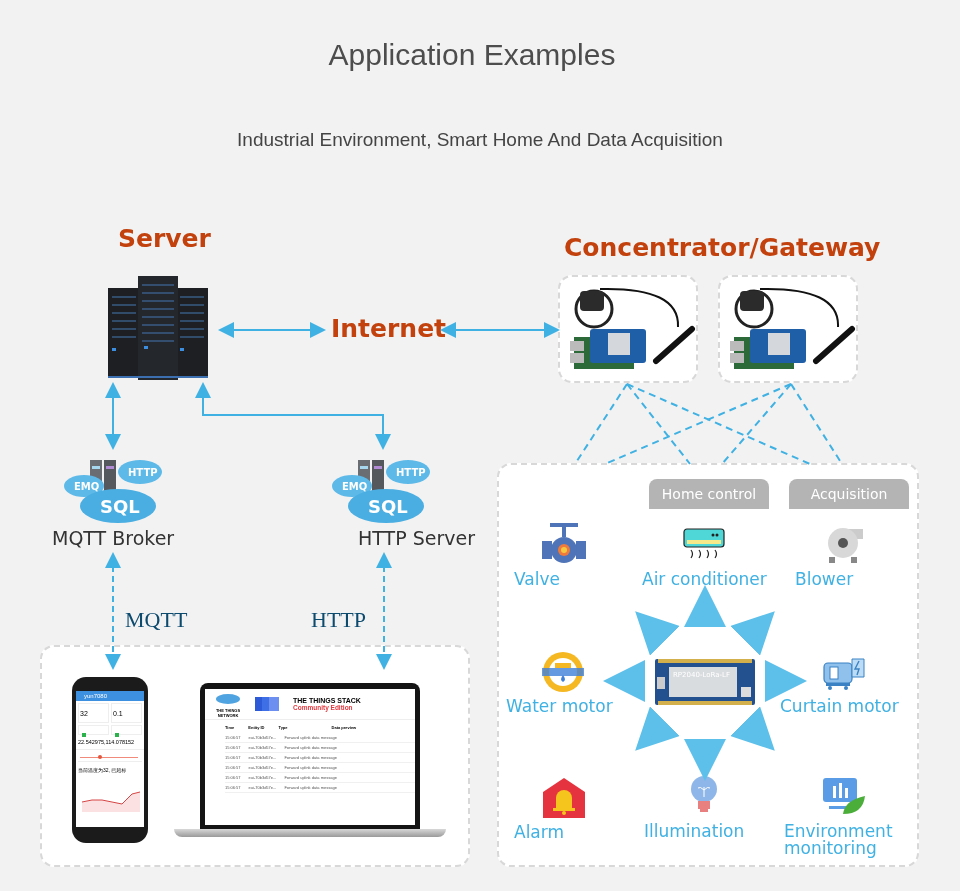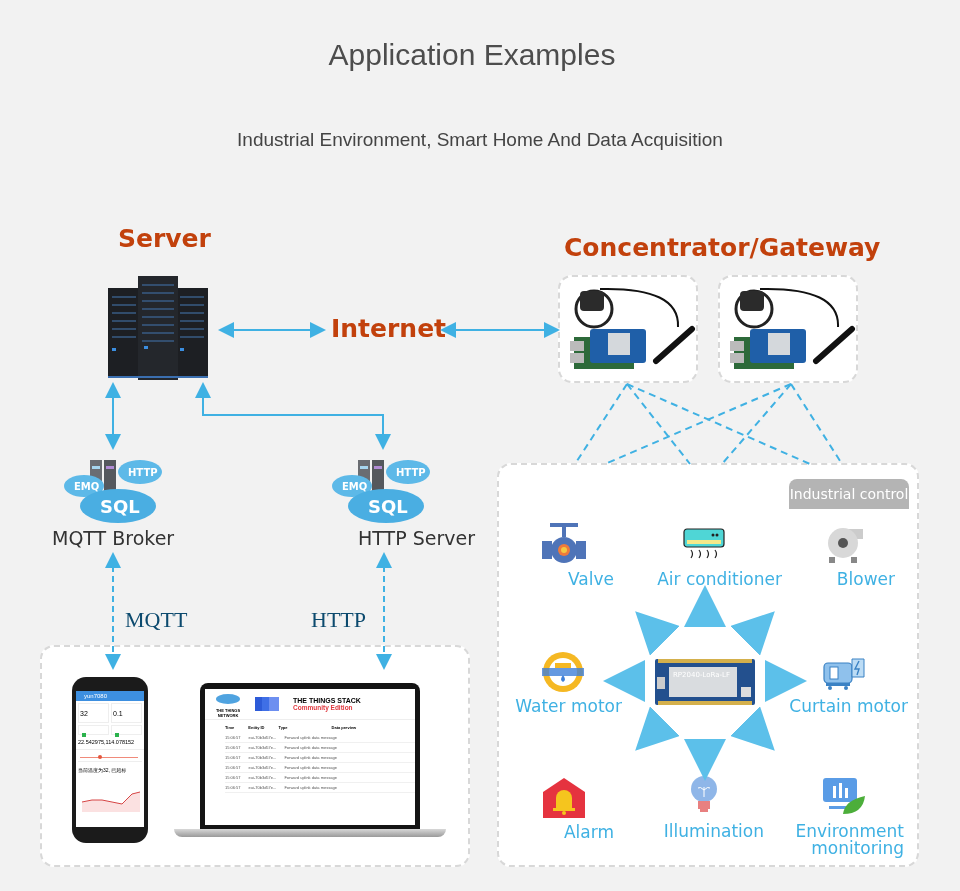--- a/index.html
+++ b/index.html
@@ -3,21 +3,21 @@
 <meta charset="utf-8">
 <style>
   * { box-sizing: border-box; margin: 0; padding: 0; }
   html, body { width: 960px; height: 891px; background: #f2f2f2; overflow: hidden; }
   body { position: relative; font-family: "Liberation Sans", sans-serif; }
   .abs { position: absolute; }
   .title { left: 0; width: 944px; top: 38px; text-align: center; font-size: 30px; color: #4d4d4d; }
   .subtitle { left: 0; width: 960px; top: 129px; text-align: center; font-size: 19px; color: #444; }
   .section-h { font-family: "DejaVu Sans", sans-serif; font-weight: bold; font-size: 25px; color: #c2410c; }
   .label-dark { font-family: "DejaVu Sans", sans-serif; font-size: 19px; color: #333; }
-  .label-blue { font-family: "DejaVu Sans", sans-serif; font-size: 17px; color: #3fb1e3; text-align: right; }
+  .label-blue { font-family: "DejaVu Sans", sans-serif; font-size: 17px; color: #3fb1e3; text-align: left; }
   .proto { font-family: Liberation Serif, serif; font-size: 22px; color: #0c4a6e; }
   .dash-box { border: 2px dashed #d8d8d8; border-radius: 14px; background: #fff; }
   .tag { background: #b4b4b4; color: #fff; font-size: 14px; text-align: center; border-radius: 8px 8px 0 0; height: 30px; line-height: 30px; font-family: "DejaVu Sans", sans-serif; }
   svg.overlay { position: absolute; left: 0; top: 0; pointer-events: none; }
 </style>
 </head>
 <body>
 
 <div class="abs title">Application Examples</div>
 <div class="abs subtitle">Industrial Environment, Smart Home And Data Acquisition</div>
@@ -199,21 +199,22 @@
           <span>15:06:57</span>
           <span>eui-70b3d57e...</span>
           <span>Forward uplink data message</span>
         </div>
       </div>
   </div>
 </div>
 <div class="abs" style="left:174px;top:829px;width:272px;height:8px;background:linear-gradient(#d8d8d8,#9a9a9a);border-radius:0 0 10px 10px;"></div>
 
 <div class="abs dash-box" style="left:497px;top:463px;width:422px;height:404px;">
-  <div class="abs tag" style="left:290px;top:14px;width:120px;">Industrial control</div>
+  <div class="abs tag" style="left:150px;top:14px;width:120px;">Home control</div>
+  <div class="abs tag" style="left:290px;top:14px;width:120px;">Acquisition control</div>
 </div>
 
 <svg class="abs" style="left:542px;top:523px;" width="44" height="40">
   <rect x="8" y="0" width="28" height="4" fill="#4f74b8"></rect>
     <rect x="20" y="4" width="4" height="10" fill="#4f74b8"></rect>
   <rect x="0" y="18" width="10" height="18" fill="#4f74b8"></rect>
     <rect x="34" y="18" width="10" height="18" fill="#4f74b8"></rect>
   <circle cx="22" cy="27" r="13" fill="#4f74b8"></circle>
     <circle cx="22" cy="27" r="6" fill="#f07a3a"></circle>
     <circle cx="22" cy="27" r="3" fill="#f5c842"></circle>

